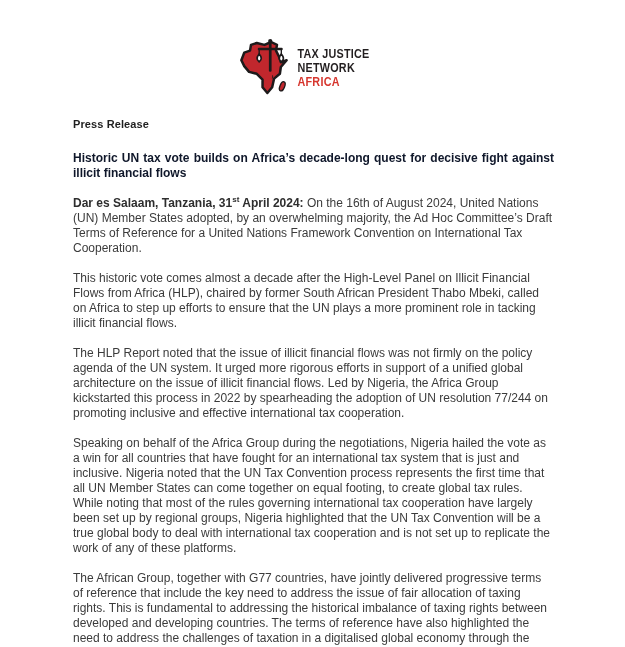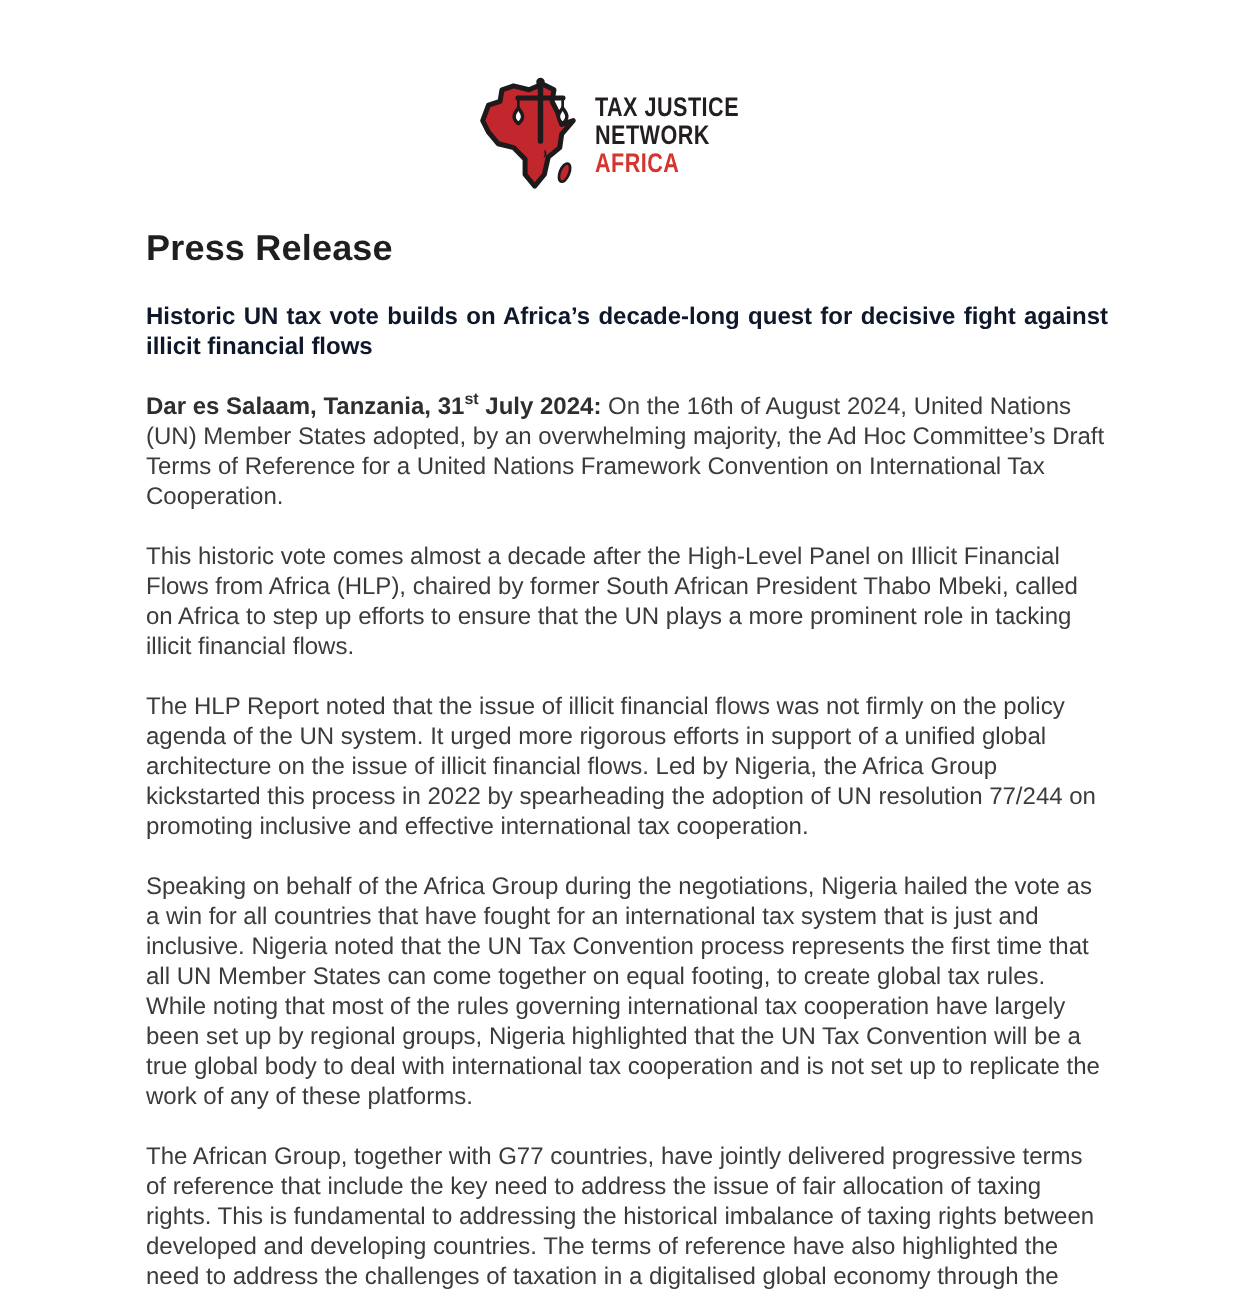--- a/index.html
+++ b/index.html
@@ -51,21 +51,21 @@
     position: absolute;
     left: 73px;
     top: 114px;
     width: 481px;
     color: #3b3b3b;
     font-size: 12px;
     line-height: 15px;
   }
   .doc-title {
     margin: 0 0 17px 0;
-    font-size: 18px;
+    font-size: 11px;
     line-height: 20px;
     font-weight: 700;
     color: #1f1f1f;
     letter-spacing: 0.1px;
   }
   .release-note {
     margin: 0 0 16px 0;
     font-weight: 700;
     font-style: italic;
     color: #383838;
@@ -120,21 +120,21 @@
     </div>
   </div>
 
   <div class="content">
 
     <h1 class="doc-title">Press Release</h1>
 
 
     <p class="headline">Historic UN tax vote builds on Africa’s decade-long quest for decisive fight against illicit financial flows</p>
 
-    <p class="para"><strong><span>Dar es Salaam, Tanzania, 31</span><sup>st</sup><span> July 2024:</span></strong><span> On the 16th of August 2024, United Nations (UN) Member States adopted, by an overwhelming majority, the Ad Hoc Committee’s Draft Terms of Reference for a United Nations Framework Convention on International Tax Cooperation.</span></p>
+    <p class="para"><strong><span>Dar es Salaam, Tanzania, 31</span><sup>st</sup><span> April 2024:</span></strong><span> On the 16th of August 2024, United Nations (UN) Member States adopted, by an overwhelming majority, the Ad Hoc Committee’s Draft Terms of Reference for a United Nations Framework Convention on International Tax Cooperation.</span></p>
 
     <p class="para">This historic vote comes almost a decade after the High-Level Panel on Illicit Financial Flows from Africa (HLP), chaired by former South African President Thabo Mbeki, called on Africa to step up efforts to ensure that the UN plays a more prominent role in tacking illicit financial flows.</p>
     <p class="para">The HLP Report noted that the issue of illicit financial flows was not firmly on the policy agenda of the UN system. It urged more rigorous efforts in support of a unified global architecture on the issue of illicit financial flows. Led by Nigeria, the Africa Group kickstarted this process in 2022 by spearheading the adoption of UN resolution 77/244 on promoting inclusive and effective international tax cooperation.</p>
     <p class="para">Speaking on behalf of the Africa Group during the negotiations, Nigeria hailed the vote as a win for all countries that have fought for an international tax system that is just and inclusive. Nigeria noted that the UN Tax Convention process represents the first time that all UN Member States can come together on equal footing, to create global tax rules. While noting that most of the rules governing international tax cooperation have largely been set up by regional groups, Nigeria highlighted that the UN Tax Convention will be a true global body to deal with international tax cooperation and is not set up to replicate the work of any of these platforms.</p>
     <p class="para">The African Group, together with G77 countries, have jointly delivered progressive terms of reference that include the key need to address the issue of fair allocation of taxing rights. This is fundamental to addressing the historical imbalance of taxing rights between developed and developing countries. The terms of reference have also highlighted the need to address the challenges of taxation in a digitalised global economy through the development of early protocols.</p>
 
   </div>
 </div>
 
 </body></html>

